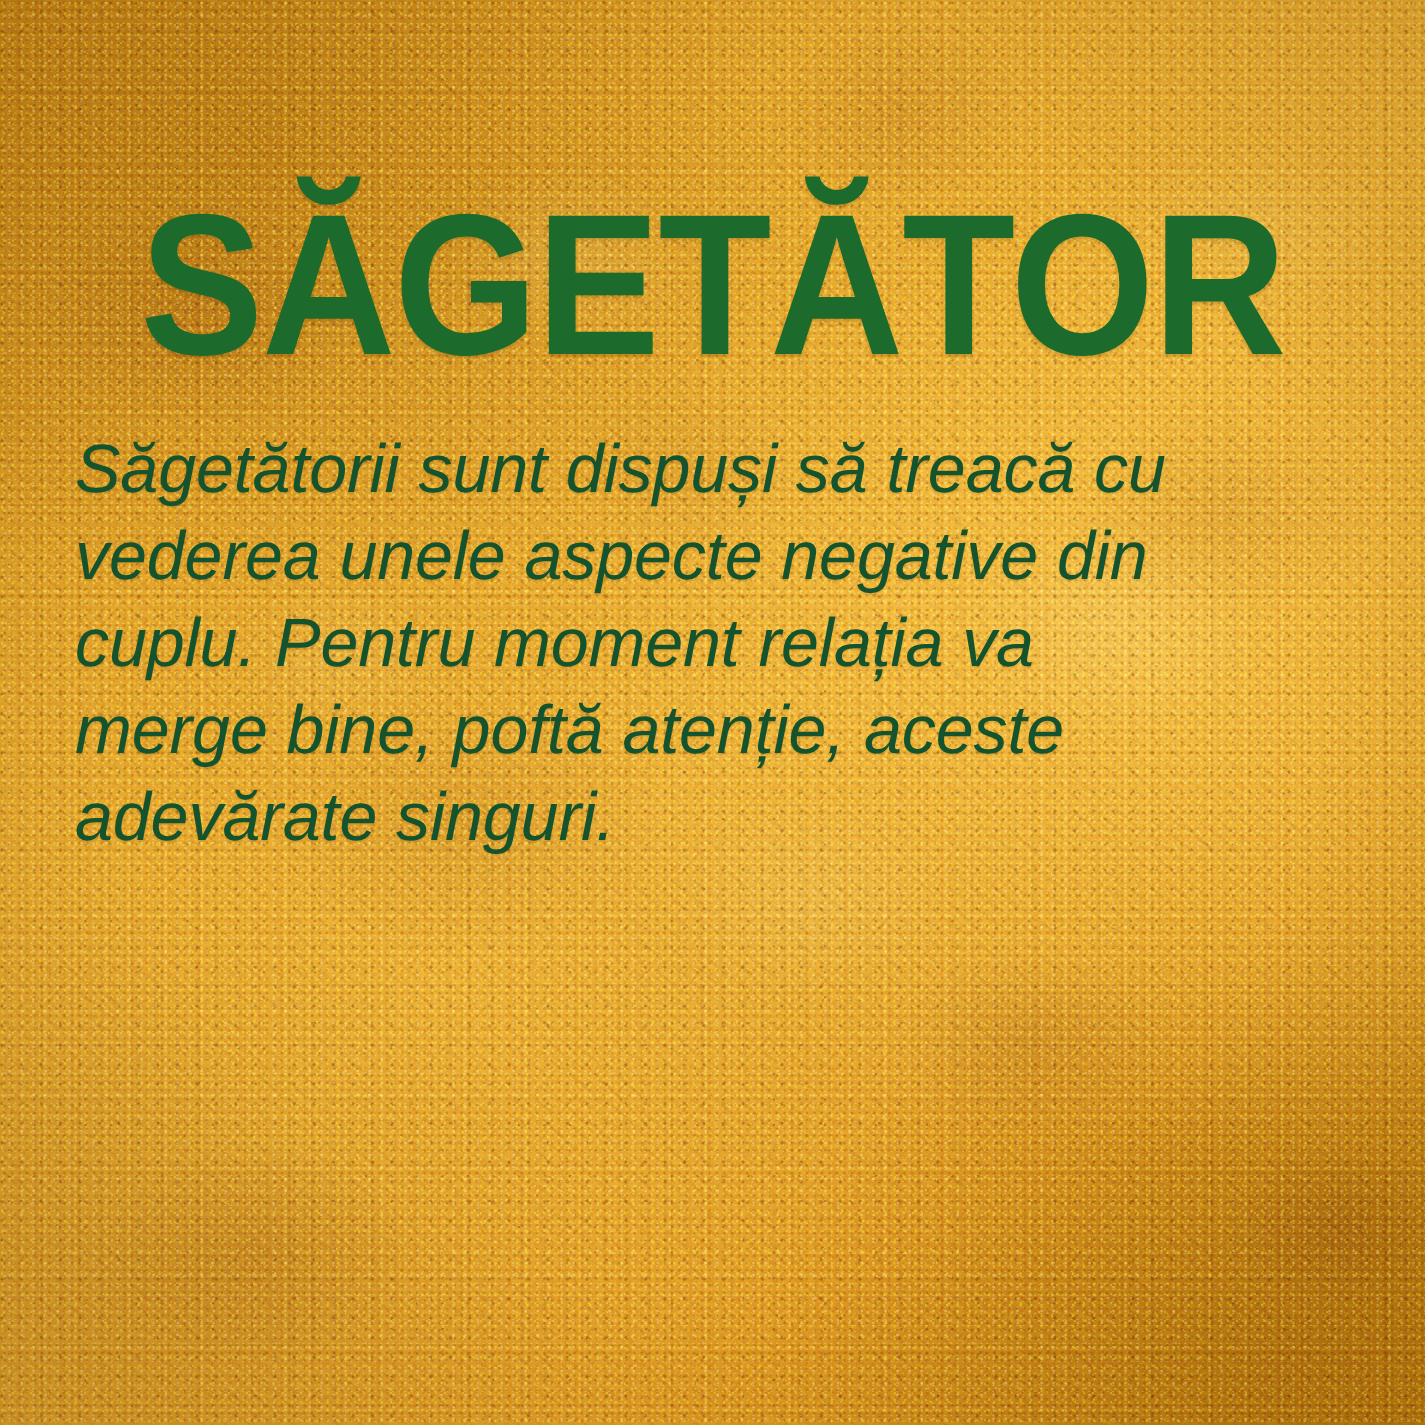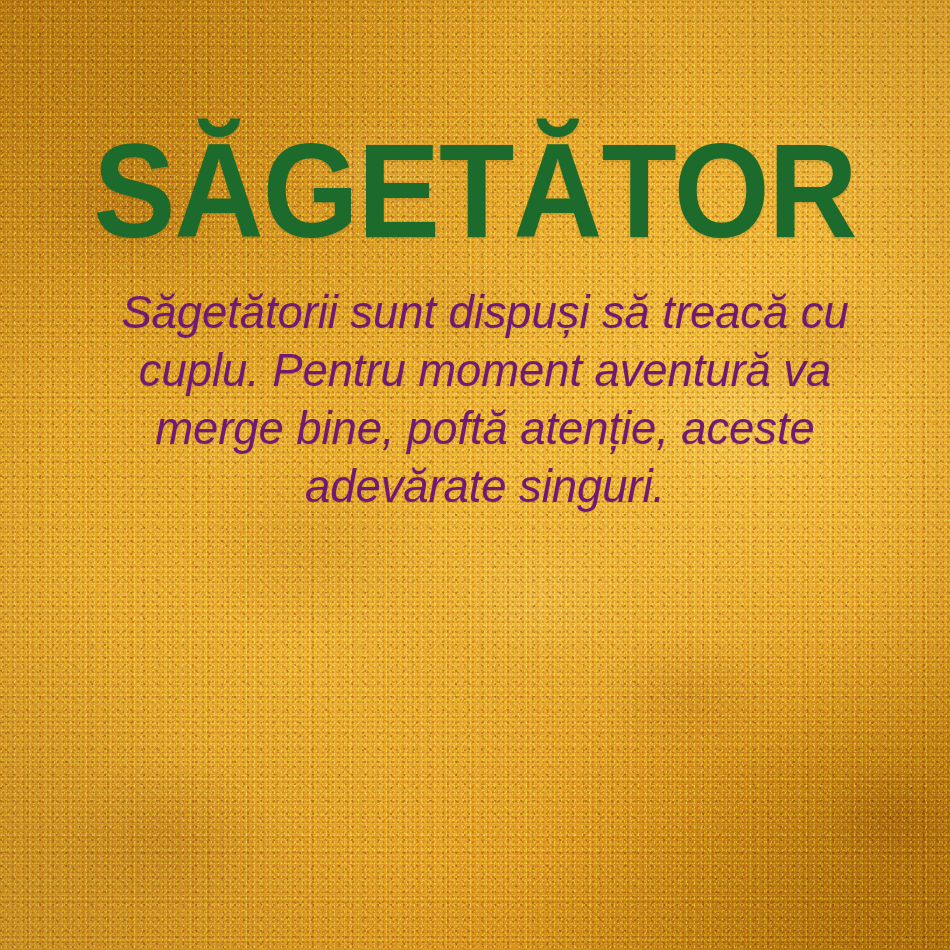--- a/index.html
+++ b/index.html
@@ -132,29 +132,28 @@
   }
 
   .body-block {
     position: absolute;
     left: 50px;
     top: 238px;
     width: 870px;
   }
 
   .para {
-    color: #701a75;
+    color: #14532d;
     font-family: "Liberation Sans", sans-serif;
     font-style: italic;
     font-weight: 400;
     font-size: 45.5px;
     line-height: 58px;
     letter-spacing: -0.1px;
     text-shadow: 0 1px 1px rgba(110,70,0,0.16);
-    text-align: center;
   }
   .para + .para {
     margin-top: 58px;
   }
   .para .ln {
     display: block;
     white-space: nowrap;
   }
 </style>
 </head>
@@ -173,21 +172,22 @@
   <div class="tex tex-vignette"></div>
 
   <div class="content">
 
     <h1 class="poster-title">SĂGETĂTOR</h1>
 
     <div class="body-block">
 
       <p class="para">
         <span class="ln">Săgetătorii sunt dispuși să treacă cu</span>
-        <span class="ln">cuplu. Pentru moment aventură va</span>
+        <span class="ln">vederea unele aspecte negative din</span>
+        <span class="ln">cuplu. Pentru moment relația va</span>
         <span class="ln">merge bine, poftă atenție, aceste</span>
         <span class="ln">adevărate singuri.</span>
       </p>
 
 
     </div>
   </div>
 </div>
 
 </body></html>

